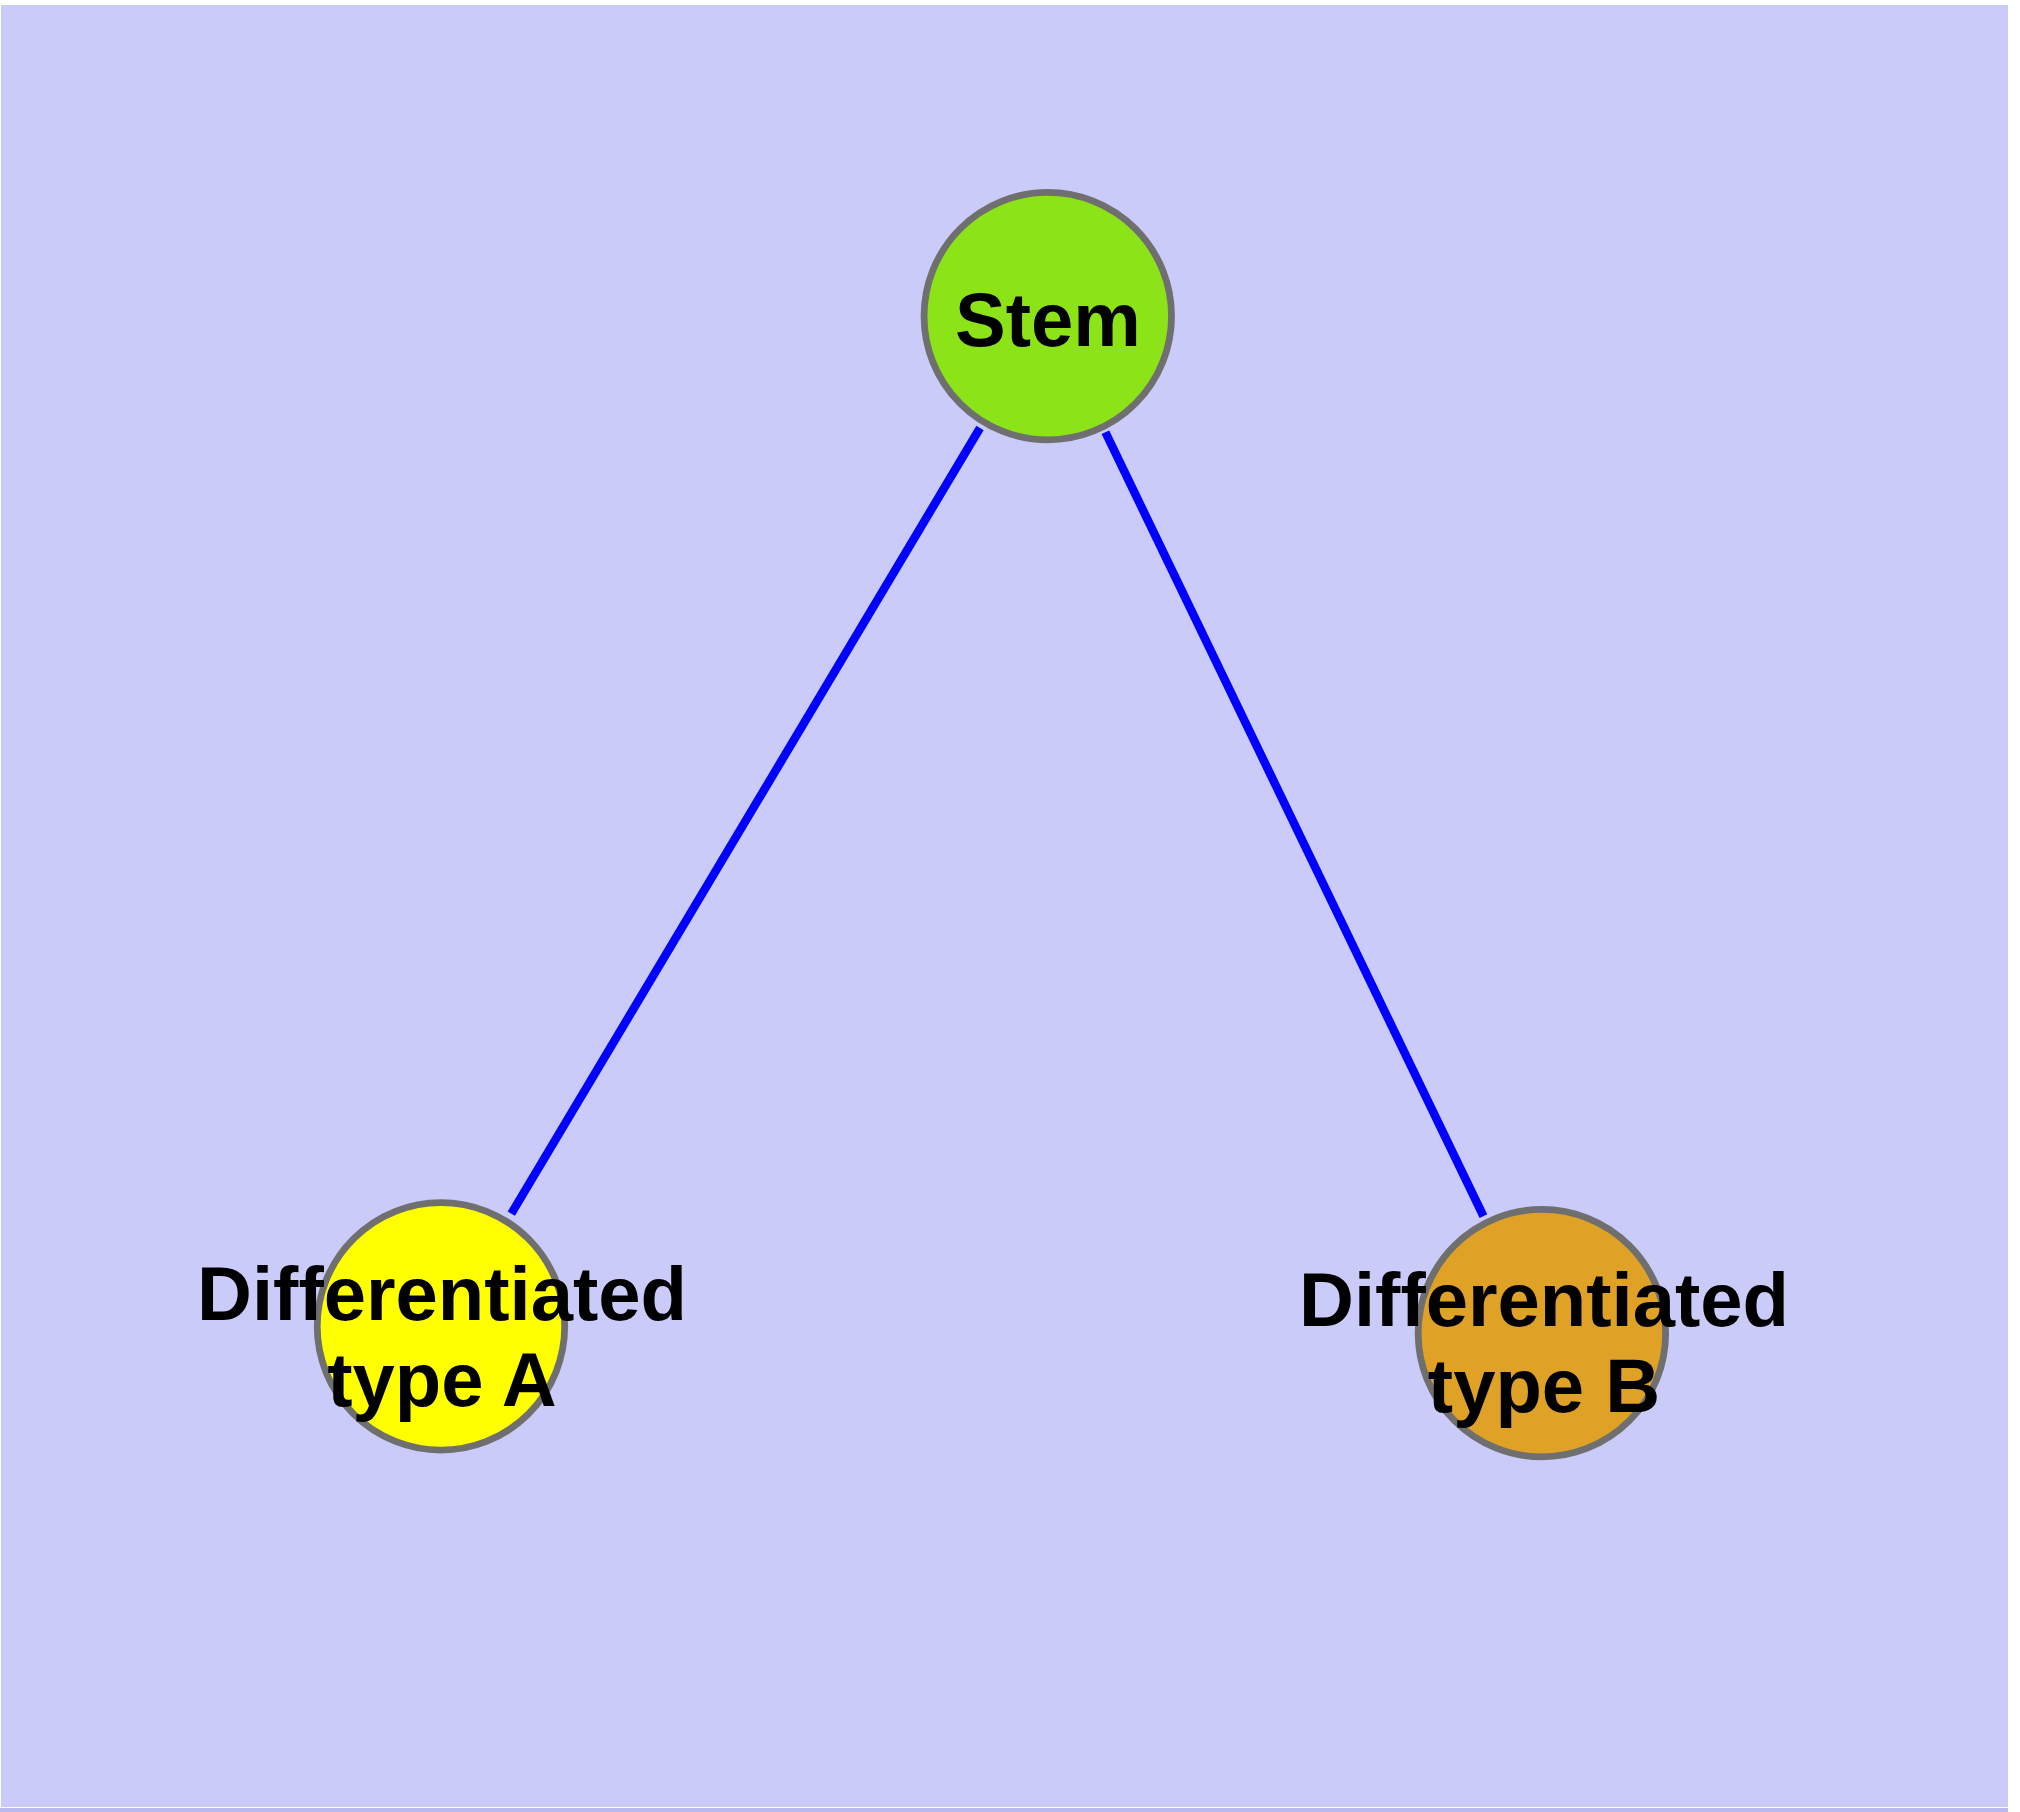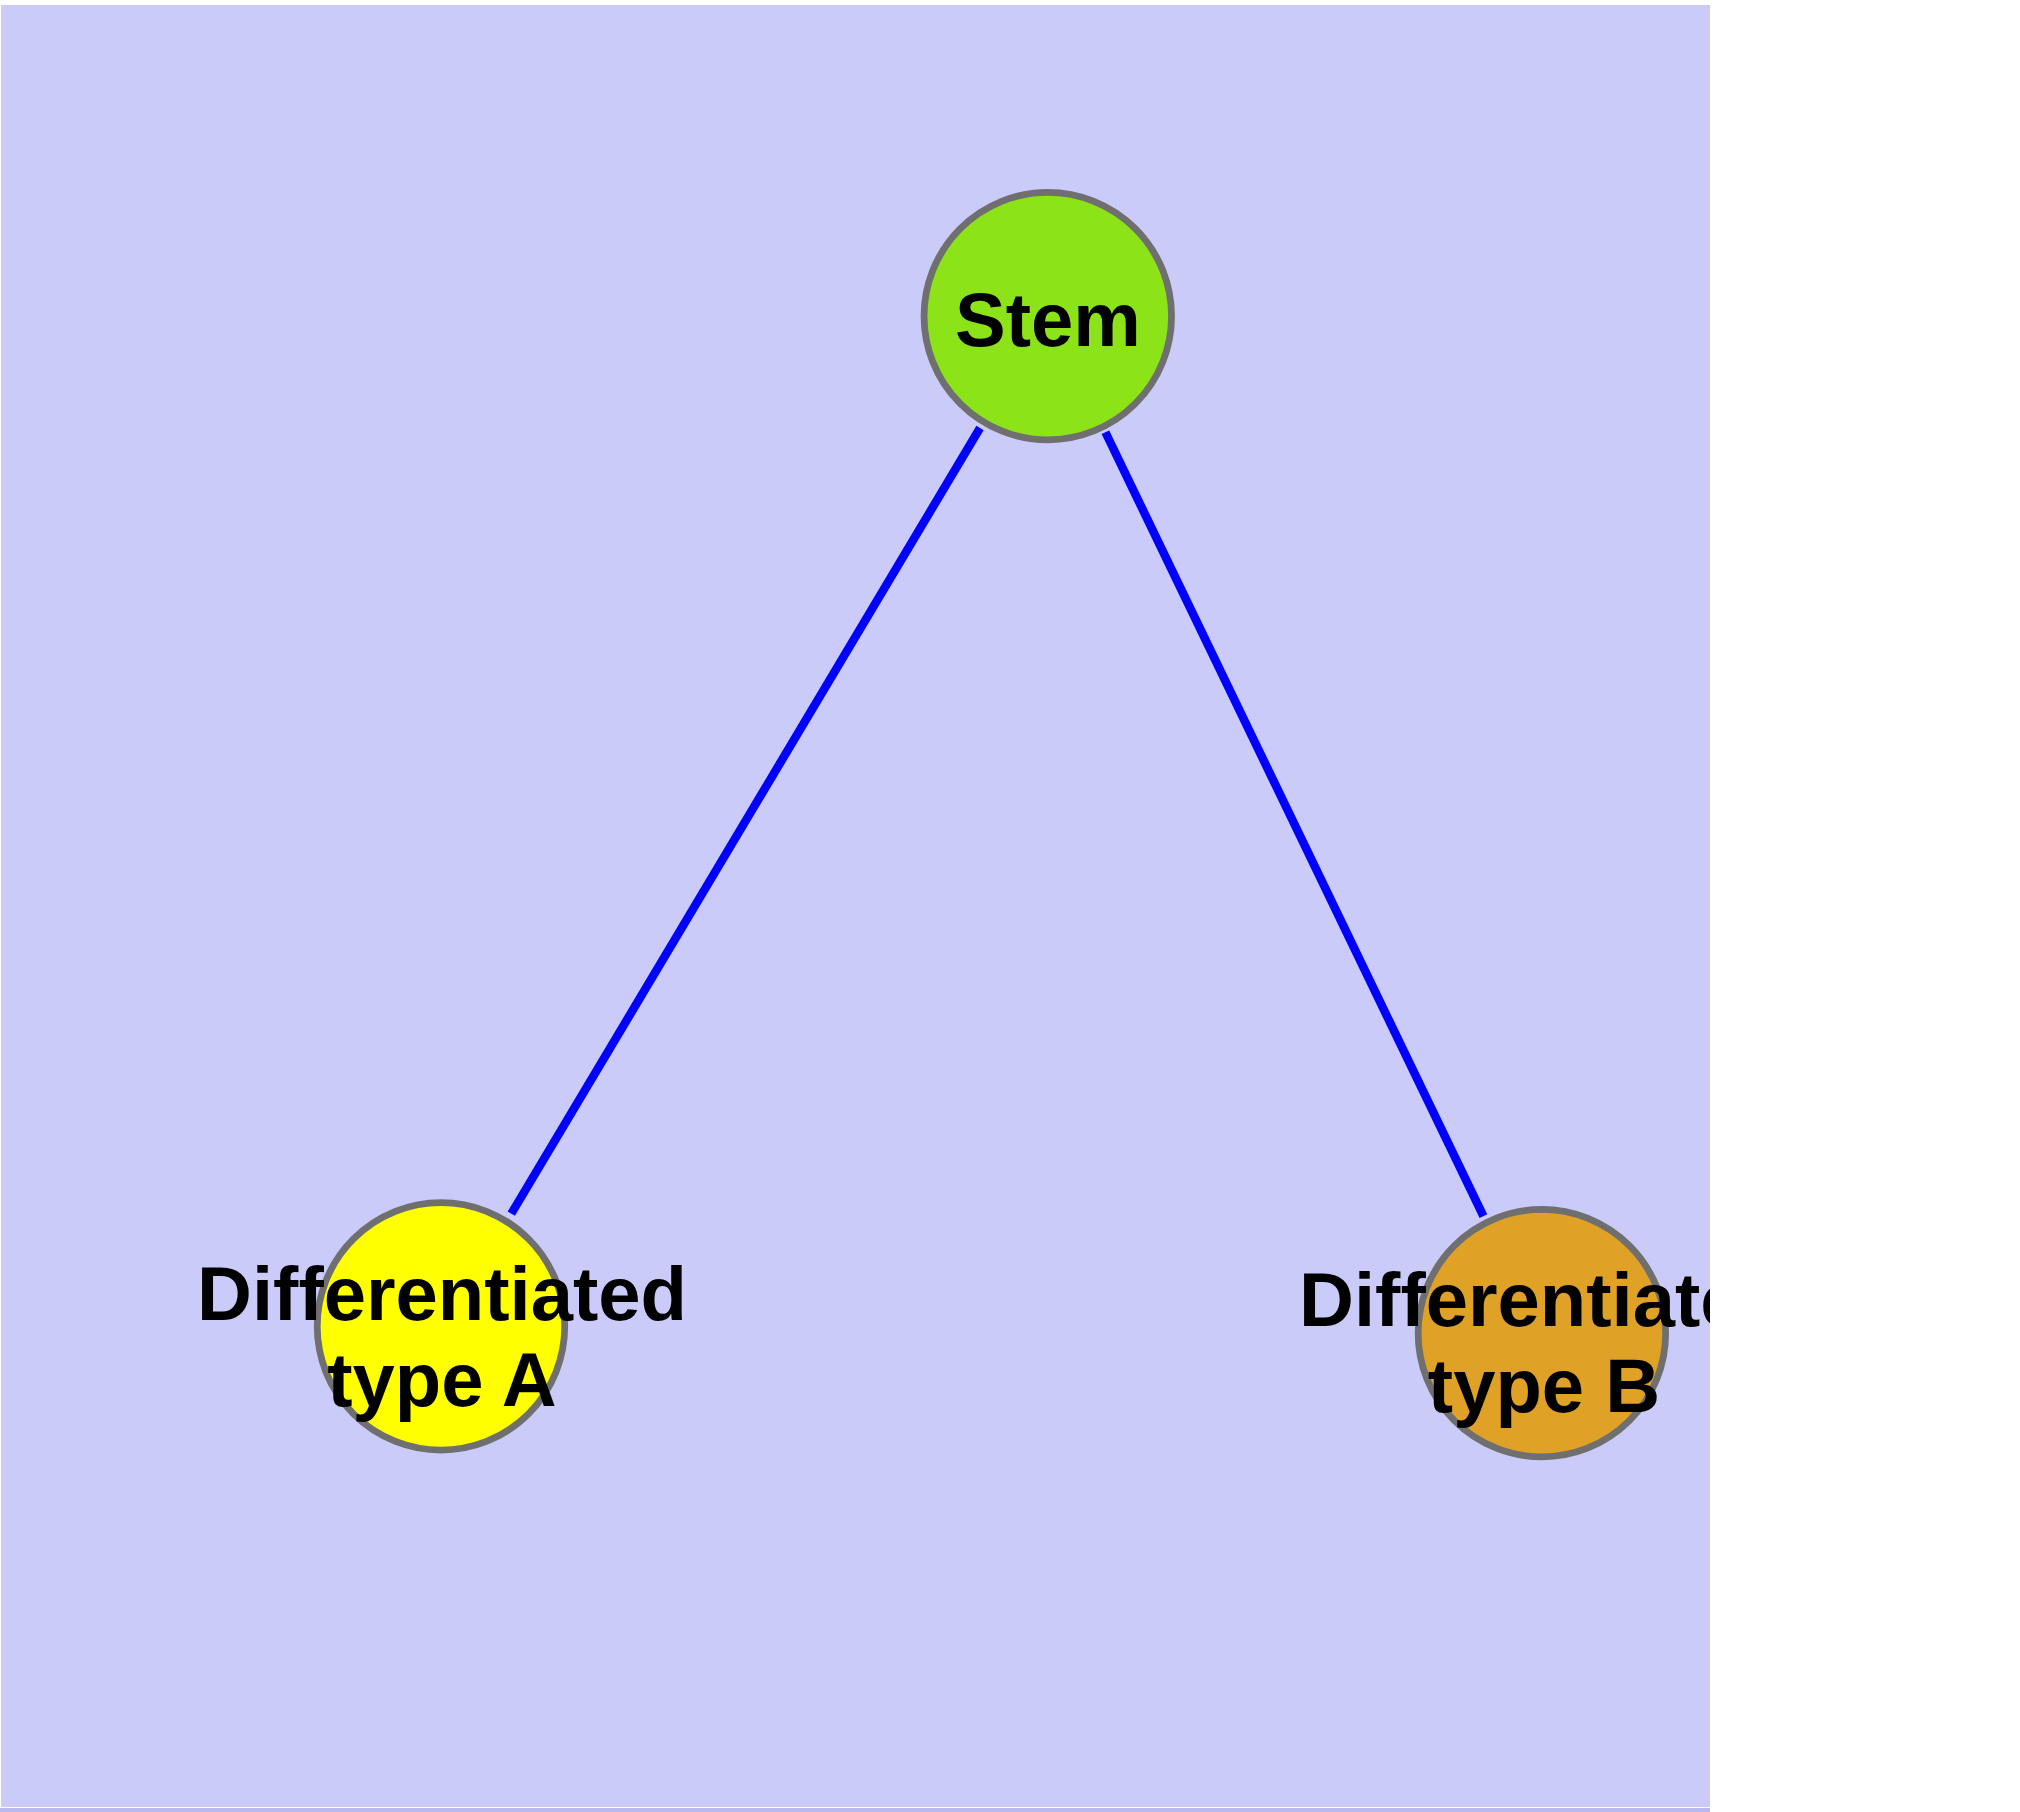--- a/index.html
+++ b/index.html
@@ -2,21 +2,21 @@
 <html style="font-size:13.6px"><head>
 <meta charset="utf-8">
 <style>
   html, body {
     margin: 0;
     padding: 0;
     background: #ffffff;
   }
   .stage {
     position: relative;
-    width: 1710px;
+    width: 2008px;
     height: 1812px;
     background: #ffffff;
     overflow: hidden;
     font-family: "Liberation Sans", sans-serif;
   }
   .plot-bg {
     position: absolute;
     left: 0.8px;
     top: 5.1px;
     width: 2020px;

